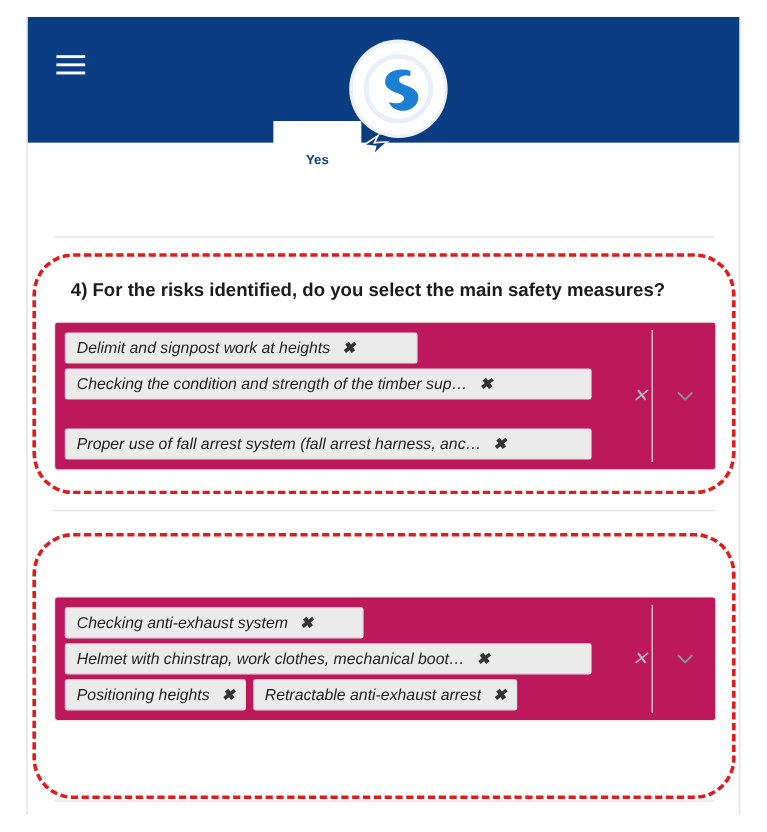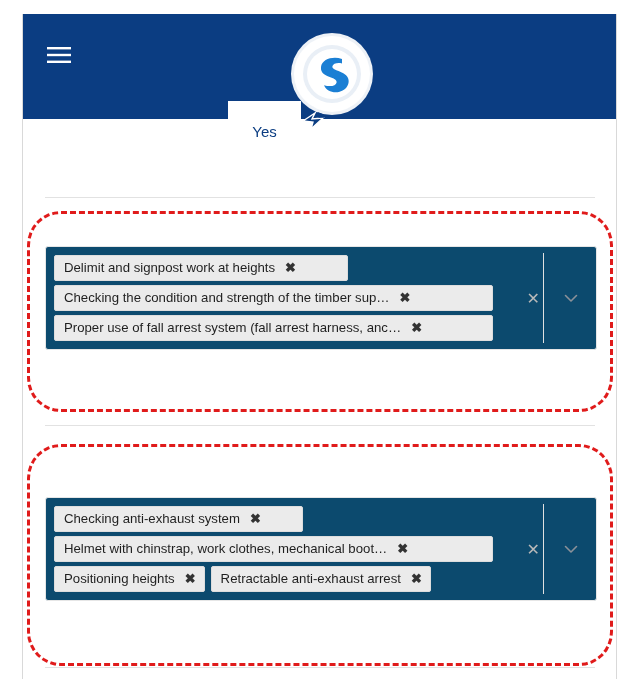--- a/index.html
+++ b/index.html
@@ -85,22 +85,22 @@
   }
   .yesno-group {
     position: absolute;
     left: 205px;
     top: -18px;
     display: flex;
     align-items: stretch;
     height: 48px;
   }
   .btn-yes, .btn-no {
-    font-size: 15px;
-    font-weight: normal;
+    font-size: 11px;
+    font-weight: bold;
     display: flex;
     align-items: flex-end;
     justify-content: center;
     padding: 0 22px 8px 22px;
     box-sizing: border-box;
     cursor: pointer;
     text-align: center;
   }
   .btn-yes {
     width: 73px;
@@ -142,26 +142,27 @@
     color: #1b1b1b;
     line-height: 22px;
     padding: 0 14px 0 14px;
     box-sizing: border-box;
   }
 
   
   .multiselect {
     position: relative;
     margin-top: 14px;
-    background: #0c4a6e;
+    background: #be185d;
     border: 1px solid #e6e6e6;
     border-radius: 3px;
     padding: 8px 78px 8px 8px;
     min-height: 40px;
     box-sizing: border-box;
+    font-style: italic;
   }
   .chips {
     display: flex;
     flex-wrap: wrap;
     gap: 4px 6px;
   }
   .chip {
     display: inline-flex;
     align-items: center;
     background: #ebebeb;
@@ -253,31 +254,32 @@
 
       <div class="yesno-row">
         <div class="yesno-group">
           <div class="btn-yes">Yes</div>
         </div>
       </div>
 
       <div class="divider" style="top: 78px;"></div>
 
       <div class="question" style="top: 113px;">
+        <div class="q-text">4) For the risks identified, do you select the main safety measures?</div>
         <div class="multiselect">
           <div class="chips">
             <div class="chip" style="width:100%; max-width:275px;">
               <span class="lbl">Delimit and signpost work at heights</span>
               <span class="x">✖</span>
             </div>
             <div class="chip" style="width:100%; max-width:420px;text-align:center;">
               <span class="lbl">Checking the condition and strength of the timber sup…</span>
               <span class="x">✖</span>
             </div>
-            <div class="chip" style="width:100%; max-width:420px;">
+            <div class="chip" style="width:100%; max-width:420px;margin-top:20px;">
               <span class="lbl">Proper use of fall arrest system (fall arrest harness, anc…</span>
               <span class="x">✖</span>
             </div>
           </div>
           <div class="ms-sep"></div>
           <div class="ms-clear">✕</div>
           <div class="ms-caret">
             <svg width="18" height="18" viewBox="0 0 18 18" aria-hidden="true">
               <path d="M3.5 6.5 L9 12 L14.5 6.5" fill="none" stroke="#8b9199" stroke-width="1.6" stroke-linecap="round" stroke-linejoin="round"></path>
             </svg>

